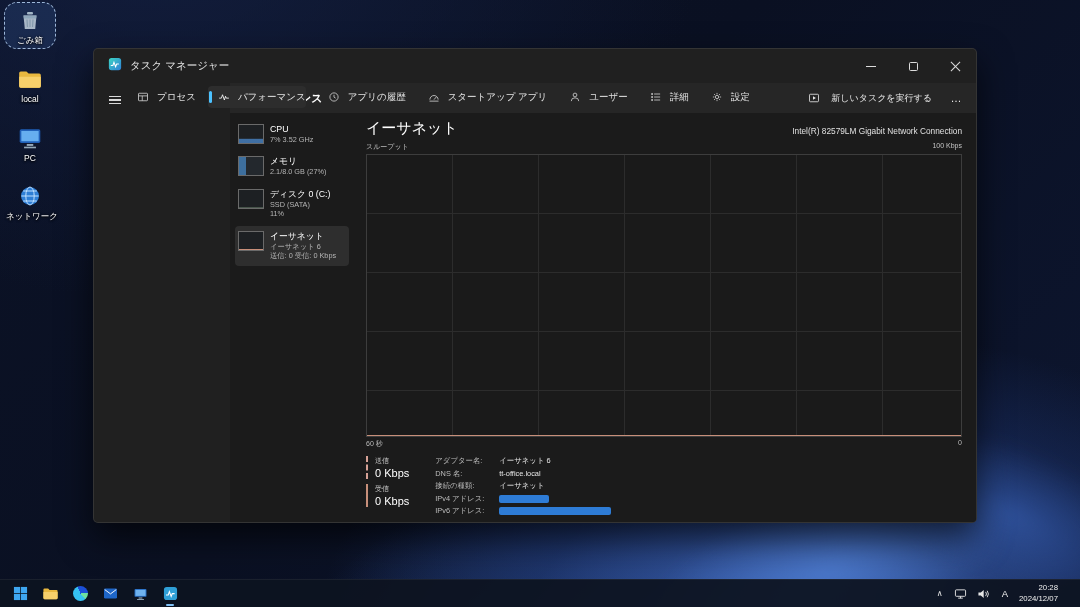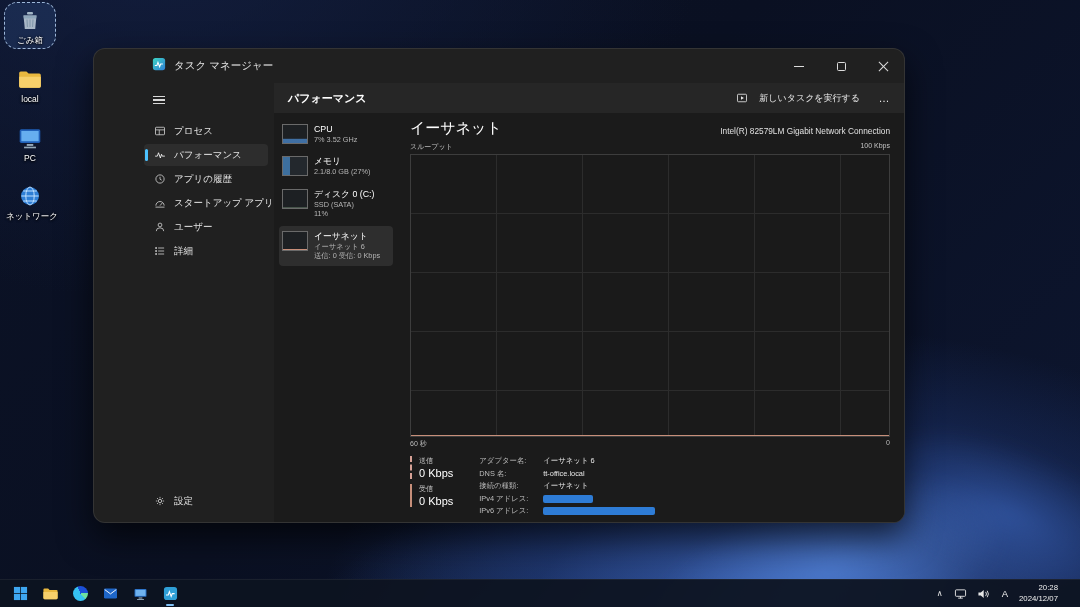--- a/index.html
+++ b/index.html
@@ -21,39 +21,39 @@
     background:radial-gradient(closest-side, rgba(70,120,220,.45), rgba(30,60,140,0) 80%); }
 
   
   .dicons { position:absolute; left:4px; top:2px; display:flex; flex-direction:column; gap:12px; z-index:2; }
   .dicon { width:52px; padding:3px 1px 2px; text-align:center; border:1px solid transparent; border-radius:13px; cursor:default; }
   .dicon.selected { border:1px dashed #9db7d8; background:rgba(70,120,200,.18); }
   .dicon .dart { height:28px; display:flex; align-items:center; justify-content:center; }
   .dicon .dlabel { font-size:8.5px; color:#fff; text-shadow:0 1px 2px #000, 0 0 3px #000; line-height:1.15; margin-top:2px; white-space:nowrap; }
 
   
-  .tm-window { position:absolute; left:93px; top:48px; width:812px; height:475px;
-    background:#202020; border:1px solid rgba(255,255,255,.09); border-radius:12px;
-    box-shadow:0 14px 34px rgba(0,0,0,.65); overflow:hidden; display:flex; flex-direction:column; z-index:3;padding-left:44px; }
+  .tm-window { position:absolute; left:93px; top:48px; width:884px; height:475px;
+    background:#202020; border:1px solid rgba(255,255,255,.09); border-radius:5px;
+    box-shadow:0 14px 34px rgba(0,0,0,.65); overflow:hidden; display:flex; flex-direction:column; z-index:3; }
 
   .titlebar { height:34px; display:flex; align-items:center; flex:0 0 34px; }
   .titlebar .tleft { display:flex; align-items:center; gap:8px; padding-left:14px; }
   .titlebar .ttext { font-size:10.5px; color:#e6e6e6; }
   .winctrls { margin-left:auto; display:flex; height:100%; }
   .ctrl { width:42px; height:100%; display:flex; align-items:center; justify-content:center; cursor:default; }
   .glyph-min { width:10px; height:1px; background:#dcdcdc; }
   .glyph-max { width:9px; height:9px; border:1px solid #dcdcdc; border-radius:1.5px; }
   .glyph-close { position:relative; width:11px; height:11px; }
   .glyph-close::before,.glyph-close::after { content:''; position:absolute; left:-1px; top:5px; width:13px; height:1px; background:#dcdcdc; }
   .glyph-close::before { transform:rotate(45deg); } .glyph-close::after { transform:rotate(-45deg); }
 
   .tm-body { flex:1; display:flex; min-height:0; }
 
   
-  .sidebar { width:136px; flex:0 0 136px; display:flex; flex-direction:column; padding-top:2px; }
+  .sidebar { width:136px; flex:0 0 136px; display:flex; flex-direction:row; padding-top:2px; }
   .hamburger { width:30px; height:26px; margin:2px 0 6px 8px; border-radius:4px; display:flex; flex-direction:column; justify-content:center; gap:2.5px; padding-left:7px; }
   .hamburger i { display:block; width:12px; height:1.2px; background:#d8d8d8; }
   .nav-item { position:relative; height:22px; margin:1px 6px; border-radius:4px; display:flex; align-items:center; gap:8px; padding-left:10px; font-size:9.5px; color:#e2e2e2; cursor:default; white-space:nowrap; }
   .nav-item svg { flex:0 0 auto; }
   .nav-item.selected { background:#2d2d2d; }
   .nav-item.selected::before { content:''; position:absolute; left:1px; top:50%; transform:translateY(-50%); width:3px; height:12px; border-radius:2px; background:#4cc2ff; }
   .sidebar .spacer { flex:1; }
   .nav-item.settings { margin-bottom:10px; }
 
   

